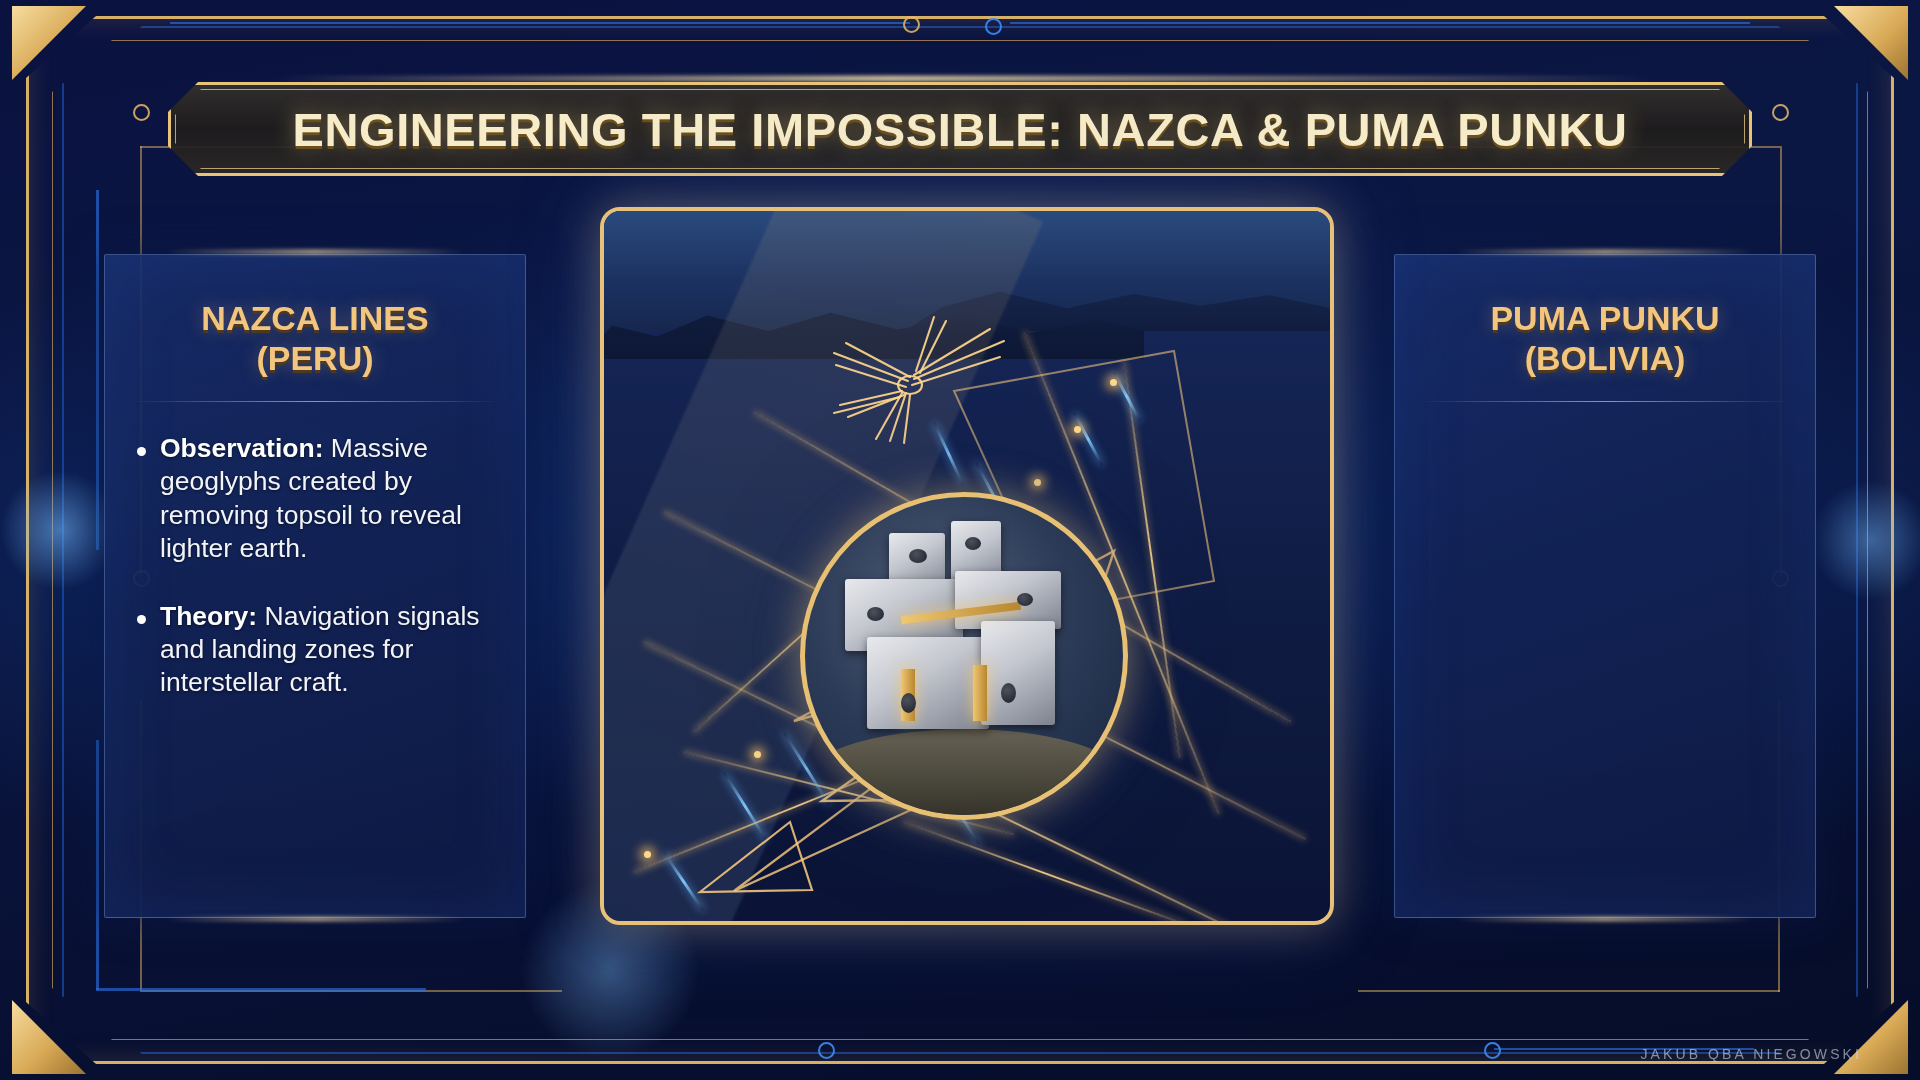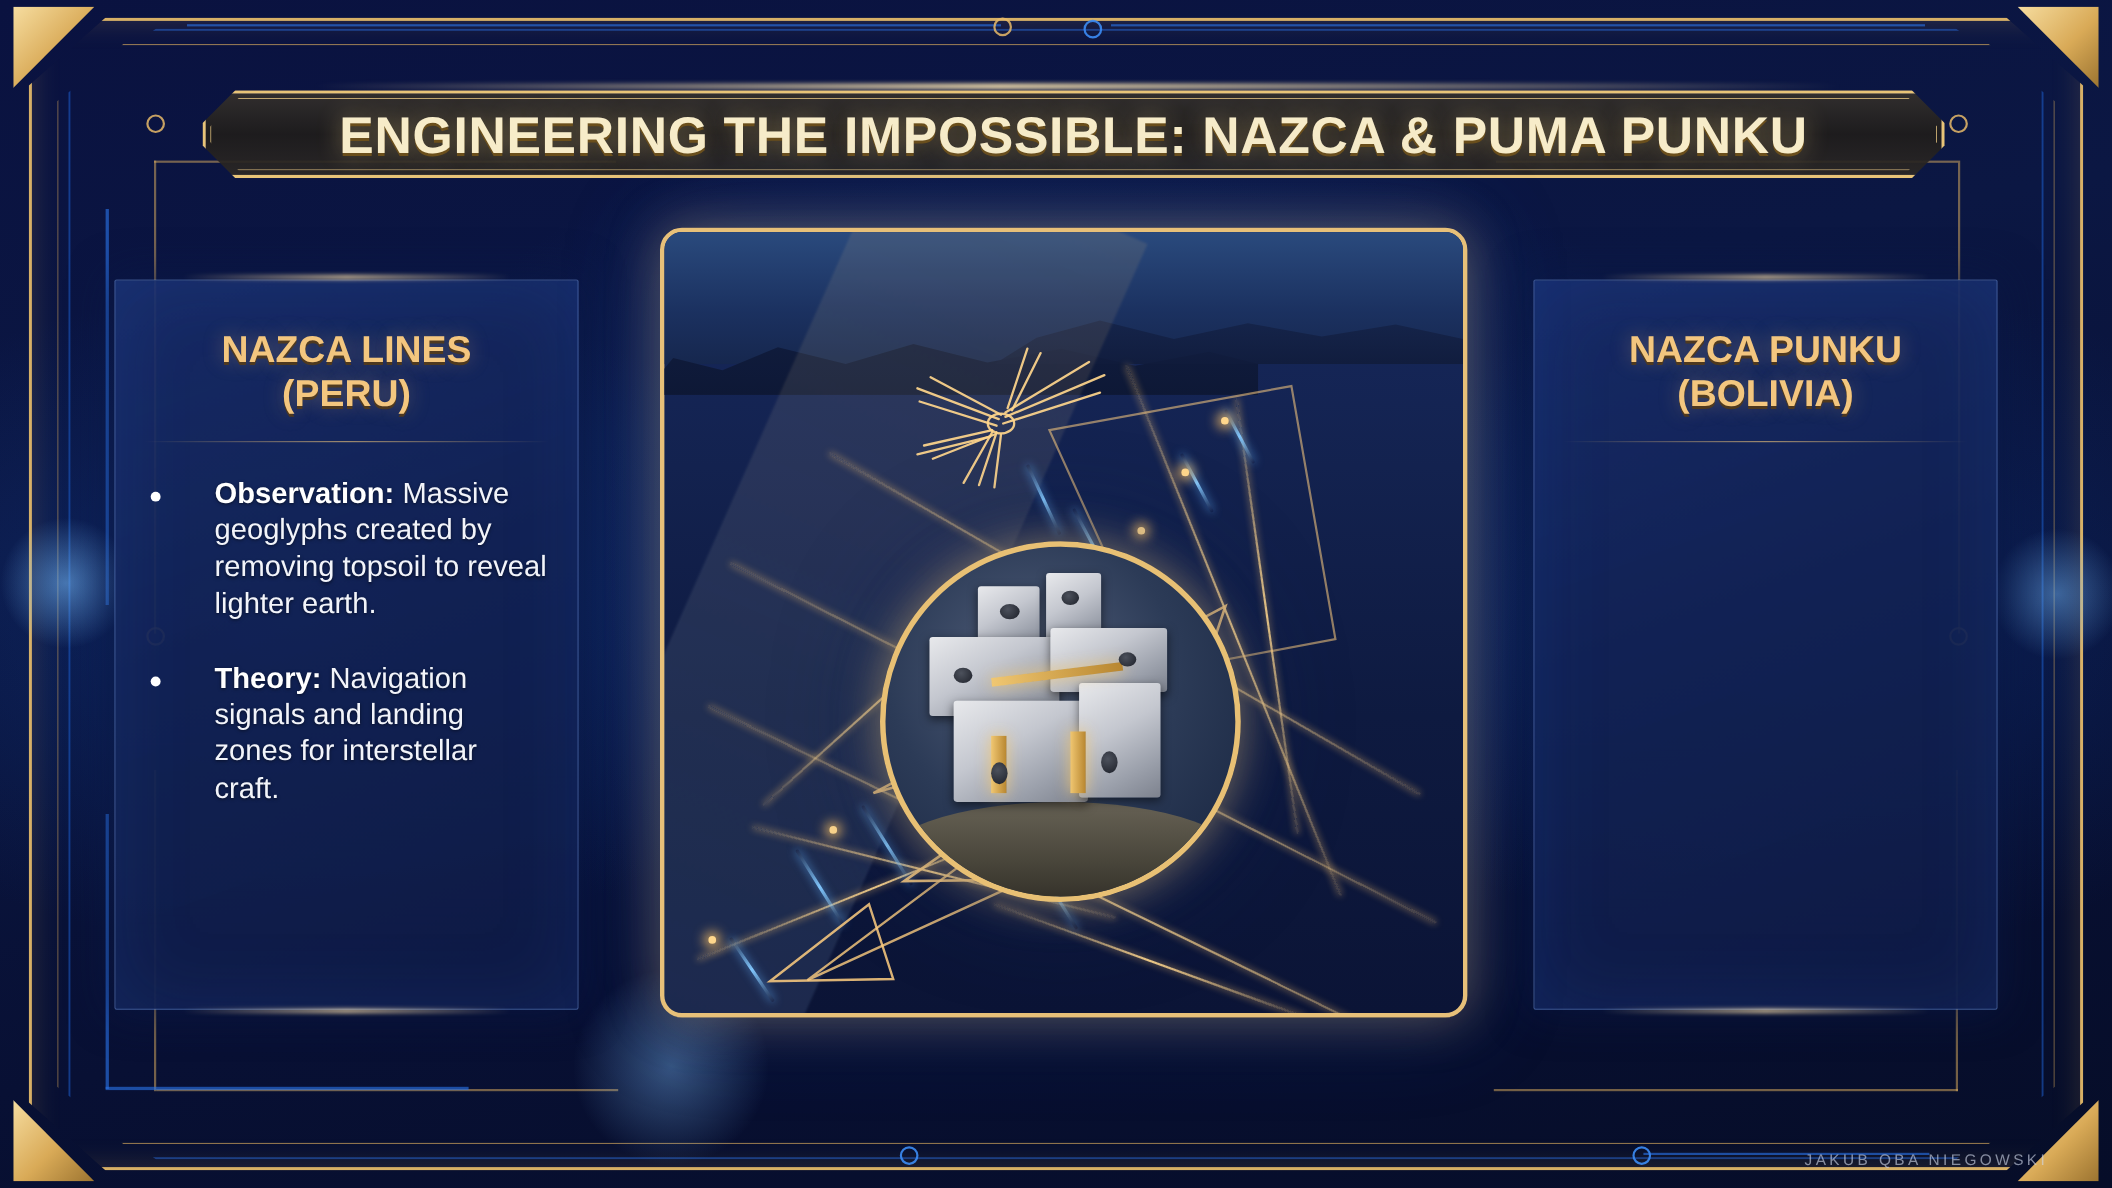--- a/index.html
+++ b/index.html
@@ -33,21 +33,21 @@
   .ct-tr{right:12px;top:6px;clip-path:polygon(0 0,100% 0,100% 100%);}
   .ct-bl{left:12px;bottom:6px;clip-path:polygon(0 0,0 100%,100% 100%);}
   .ct-br{right:12px;bottom:6px;clip-path:polygon(100% 0,100% 100%,0 100%);}
   .node{position:absolute;width:13px;height:13px;border-radius:50%;
         border:2px solid rgba(232,186,104,.85);background:transparent;}
   .node.blue{border-color:rgba(60,140,245,.9);}
   .trace{position:absolute;background:rgba(226,178,96,.5);}
   .trace.blue{background:rgba(40,110,225,.65);}
 
   
-  .title-wrap{position:absolute;left:184px;top:82px;width:1584px;height:80px;}
+  .title-wrap{position:absolute;left:168px;top:82px;width:1584px;height:94px;}
   .title-plate{position:absolute;inset:0;
       background:linear-gradient(180deg,rgba(52,48,44,.92) 0%,rgba(30,28,28,.96) 50%,rgba(44,40,36,.9) 100%);
       border:3px solid #e8c478;
       clip-path:polygon(30px 0,calc(100% - 30px) 0,100% 30px,100% calc(100% - 30px),
                         calc(100% - 30px) 100%,30px 100%,0 calc(100% - 30px),0 30px);
       box-shadow:0 0 30px rgba(233,196,120,.25);}
   .title-plate2{position:absolute;left:7px;top:7px;right:7px;bottom:7px;
       border:1.5px solid rgba(240,206,134,.75);
       clip-path:polygon(26px 0,calc(100% - 26px) 0,100% 26px,100% calc(100% - 26px),
                         calc(100% - 26px) 100%,26px 100%,0 calc(100% - 26px),0 26px);}
@@ -73,21 +73,21 @@
   .card-head{margin:44px 26px 0;text-align:center;
       font-size:34px;font-weight:bold;line-height:1.17;color:#f3c67f;
       text-shadow:0 3px 0 rgba(90,60,16,.8),0 0 18px rgba(243,198,127,.35);}
   .divider{margin:22px 26px 0;height:1.5px;
       background:linear-gradient(90deg,rgba(230,190,120,0),rgba(230,190,120,.72),rgba(230,190,120,0));}
   .bullets{margin:30px 28px 0 26px;}
   .bullet{display:flex;margin-bottom:34px;}
   .dot{flex:0 0 auto;width:9px;height:9px;border-radius:50%;background:#fff;
        margin:15px 14px 0 6px;}
   .btxt{font-size:26.5px;line-height:1.26;color:#f2f4fa;
-        text-shadow:0 1px 3px rgba(0,0,0,.55);margin-left:35px;}
+        text-shadow:0 1px 3px rgba(0,0,0,.55);}
   .btxt b{color:#ffffff;font-weight:bold;}
 
   
   .center{position:absolute;left:600px;top:207px;width:726px;height:710px;border-radius:20px;
       border:4px solid #e7c079;overflow:hidden;
       box-shadow:0 0 46px rgba(232,192,120,.35),0 0 90px rgba(30,80,180,.28);
       background:linear-gradient(180deg,#17295e 0%,#13224f 30%,#0e1a40 62%,#0b1436 100%);}
   .center-inner{position:absolute;inset:0;}
   .sky{position:absolute;left:0;top:0;width:100%;height:120px;
        background:linear-gradient(180deg,#23406f 0%,#1b3160 55%,#152murky 100%);
@@ -210,21 +210,21 @@
         <span class="dot"></span>
         <span class="btxt"><b>Theory:</b><span> Navigation signals and landing zones for interstellar craft.</span></span>
       </div>
     </div>
   </div>
 
   <div class="card right">
     <div class="card-glow"></div>
     <div class="card-glow bottom"></div>
     <div class="card-head">
-      <div>NAZCA PUNKU</div>
+      <div>PUMA PUNKU</div>
       <div>(BOLIVIA)</div>
     </div>
     <div class="divider"></div>
     <div class="bullets">
     </div>
   </div>
 
   <div class="center">
     <div class="center-inner">
       <div class="sky"></div>

